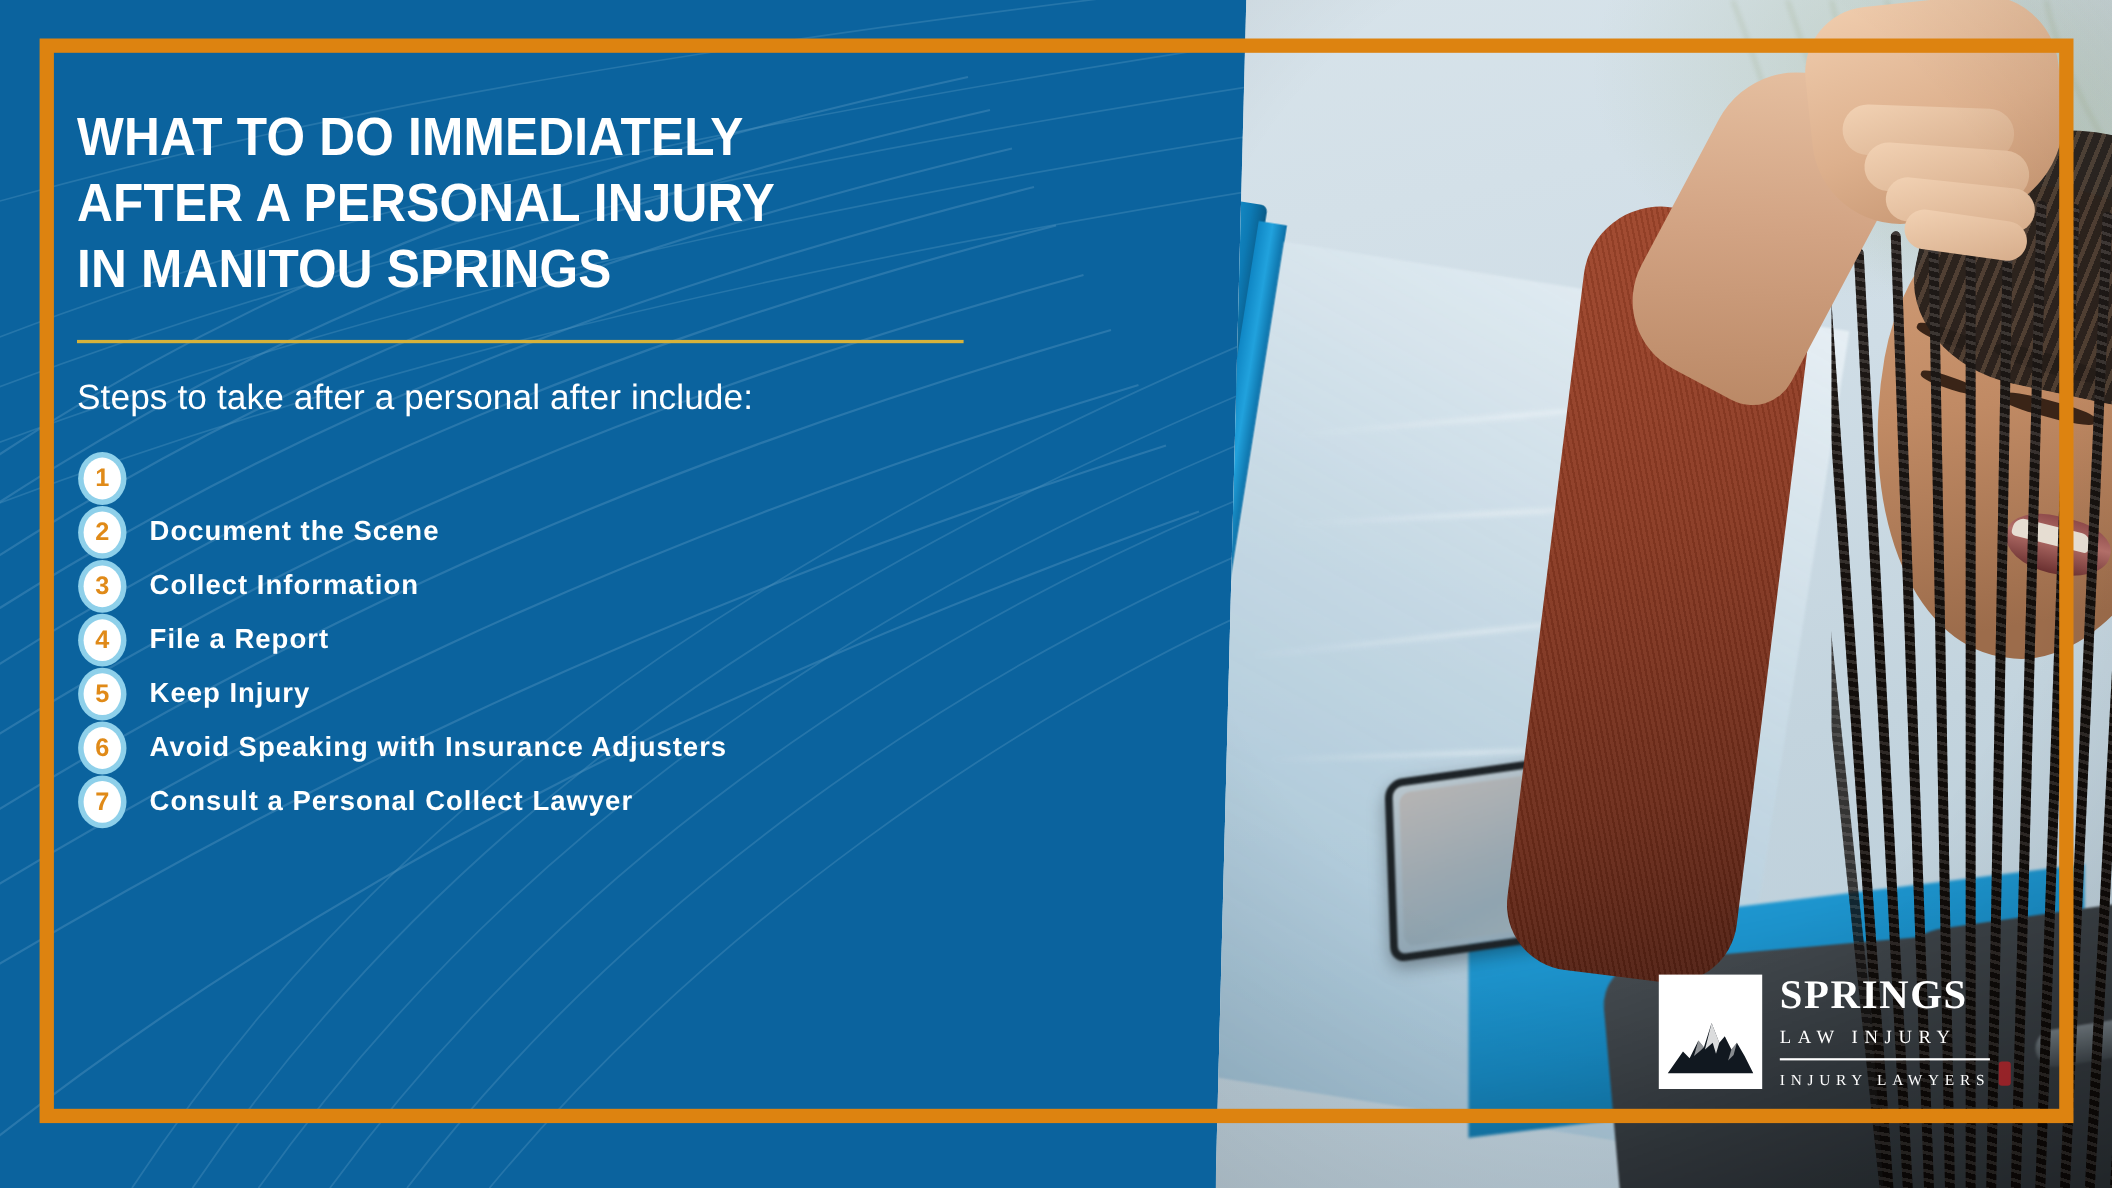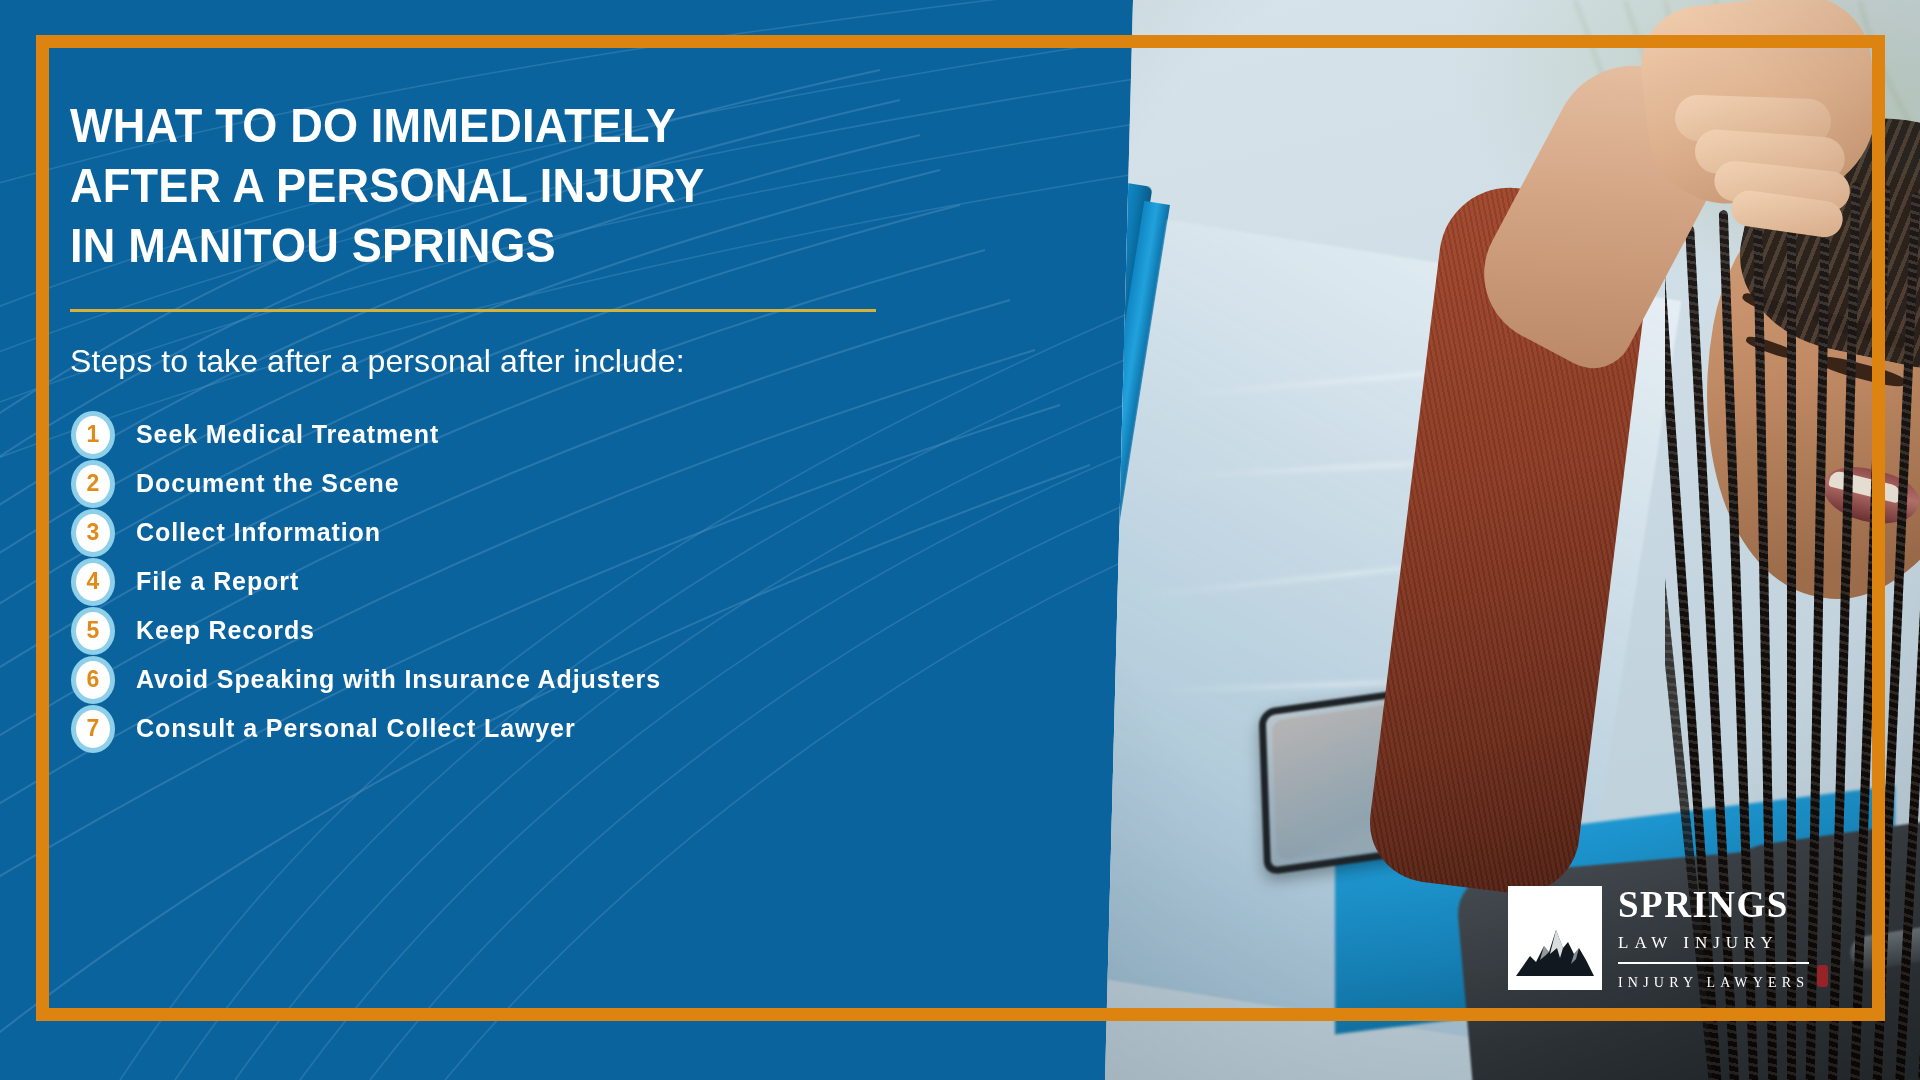--- a/index.html
+++ b/index.html
@@ -496,37 +496,36 @@
   <div class="content">
     <div class="title">WHAT TO DO IMMEDIATELY
 AFTER A PERSONAL INJURY
 IN MANITOU SPRINGS</div>
     <div class="divider"></div>
     <div class="subhead">Steps to take after a personal after include:</div>
 
     <ul class="steps">
       <li class="step">
         <span class="badge">1</span>
-        <span class="step-label">Seek Medical Treatment</span>
       </li>
       <li class="step">
         <span class="badge">2</span>
         <span class="step-label">Document the Scene</span>
       </li>
       <li class="step">
         <span class="badge">3</span>
         <span class="step-label">Collect Information</span>
       </li>
       <li class="step">
         <span class="badge">4</span>
         <span class="step-label">File a Report</span>
       </li>
       <li class="step">
         <span class="badge">5</span>
-        <span class="step-label">Keep Records</span>
+        <span class="step-label">Keep Injury</span>
       </li>
       <li class="step">
         <span class="badge">6</span>
         <span class="step-label">Avoid Speaking with Insurance Adjusters</span>
       </li>
       <li class="step">
         <span class="badge">7</span>
         <span class="step-label">Consult a Personal Collect Lawyer</span>
       </li>
     </ul>

